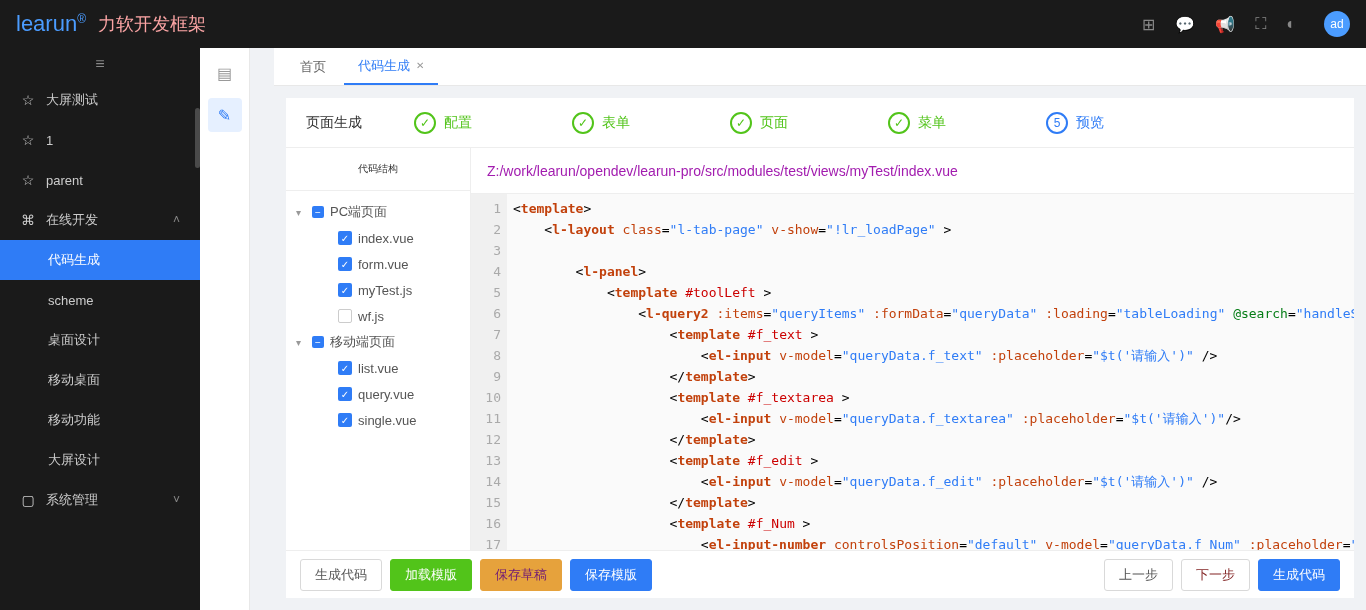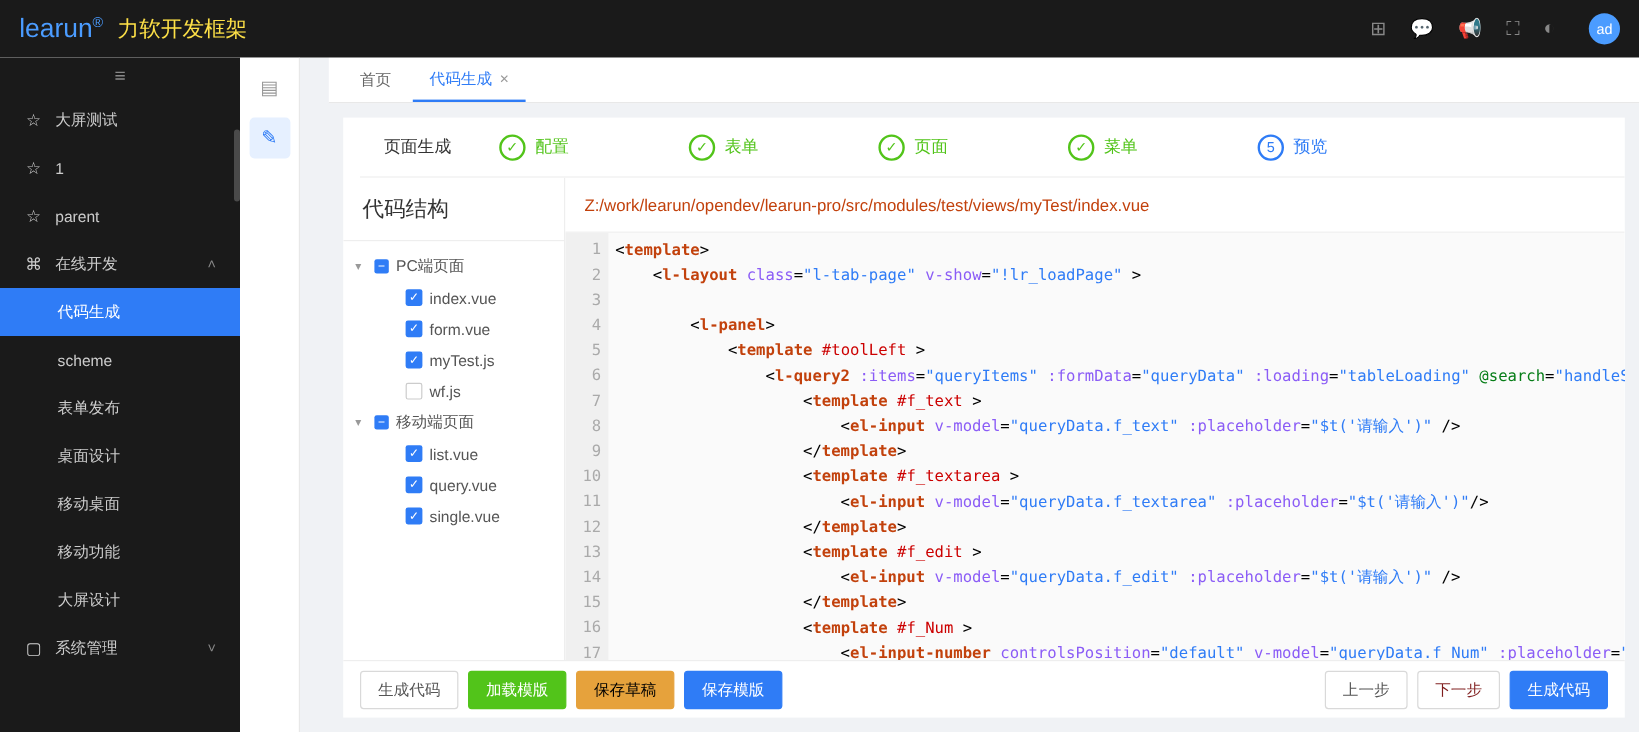--- a/index.html
+++ b/index.html
@@ -1,21 +1,21 @@
 <!DOCTYPE html>
 <html><head>
 <meta charset="utf-8">
 <style>
 * { box-sizing: border-box; margin: 0; padding: 0; }
 body { font-family: "Microsoft YaHei", Arial, sans-serif; font-size: 13px; background: #f5f5f5; overflow: hidden; }
 .app { width: 1366px; height: 610px; display: flex; flex-direction: column; }
 .header { height: 48px; background: #1a1a1a; display: flex; align-items: center; padding: 0 16px; color: #fff; }
 .logo { font-size: 22px; color: #4b9cff; font-weight: 300; margin-right: 8px; }
 .logo sup { font-size: 12px; color: #4b9cff; }
-.app-title { font-size: 18px; color: #fde047; margin-left: 4px; }
+.app-title { font-size: 18px; color: #fca5a5; margin-left: 4px; }
 .header-spacer { flex: 1; }
 .header-icons { display: flex; align-items: center; gap: 20px; }
 .header-icons span { color: #888; font-size: 16px; cursor: pointer; position: relative; }
 .notif-dot { position: absolute; top: -2px; right: -4px; width: 6px; height: 6px; background: #ff4d4f; border-radius: 50%; }
 .avatar { width: 26px; height: 26px; border-radius: 50%; background: #4b9cff; color: #fff; display: flex; align-items: center; justify-content: center; font-size: 12px; margin-left: 8px; }
 .body { flex: 1; display: flex; overflow: hidden; }
 .sidebar { width: 200px; background: #1a1a1a; color: #ccc; overflow-y: auto; position: relative; }
 .sidebar-collapse { height: 32px; display: flex; align-items: center; justify-content: center; color: #888; font-size: 16px; cursor: pointer; }
 .side-item { height: 40px; display: flex; align-items: center; padding: 0 20px; cursor: pointer; font-size: 13px; gap: 10px; }
 .side-item.active { background: #2f7cf6; color: #fff; }
@@ -26,52 +26,52 @@
 .main { flex: 1; display: flex; background: #f0f2f5; overflow: hidden; }
 .mini-bar { width: 50px; background: #fff; border-right: 1px solid #e8e8e8; display: flex; flex-direction: column; align-items: center; padding-top: 8px; gap: 8px; }
 .mini-icon { width: 34px; height: 34px; display: flex; align-items: center; justify-content: center; color: #999; font-size: 16px; border-radius: 4px; cursor: pointer; }
 .mini-icon.active { background: #e6f0ff; color: #2f7cf6; }
 .content { flex: 1; display: flex; flex-direction: column; overflow: hidden; padding-left: 24px; }
 .tabs { height: 38px; background: #fff; border-bottom: 1px solid #e8e8e8; display: flex; align-items: center; padding: 0 12px; gap: 4px; }
 .tab { padding: 0 14px; height: 100%; display: flex; align-items: center; cursor: pointer; font-size: 13px; color: #666; gap: 6px; }
 .tab.active { color: #2f7cf6; border-bottom: 2px solid #2f7cf6; }
 .tab-close { font-size: 10px; color: #999; }
 .workspace { flex: 1; margin: 12px; background: #fff; display: flex; flex-direction: column; overflow: hidden; }
-.steps { height: 50px; display: flex; align-items: center; padding: 0 20px; border-bottom: 1px solid #eee; gap: 40px; margin-left: 14px; }
+.steps { height: 50px; display: flex; align-items: center; padding: 0 20px; border-bottom: 1px solid #eee; gap: 52px; }
 .step-title { font-size: 14px; color: #333; }
 .step { display: flex; align-items: center; gap: 8px; font-size: 14px; }
 .step-circle { width: 22px; height: 22px; border-radius: 50%; border: 2px solid #52c41a; color: #52c41a; display: flex; align-items: center; justify-content: center; font-size: 12px; }
 .step.done { color: #52c41a; }
 .step.current .step-circle { border-color: #2f7cf6; color: #2f7cf6; }
 .step.current { color: #2f7cf6; }
 .editor-area { flex: 1; display: flex; overflow: hidden; }
 .tree-panel { width: 185px; border-right: 1px solid #eee; display: flex; flex-direction: column; }
-.tree-header { padding: 14px 16px; font-size: 18px; color: #333; border-bottom: 1px solid #eee; }
+.tree-header { padding: 14px 16px; font-size: 10px; color: #333; border-bottom: 1px solid #eee; text-align: center; }
 .tree { flex: 1; overflow: auto; padding: 8px 0; font-size: 13px; }
 .tree-node { display: flex; align-items: center; height: 26px; padding: 0 10px; gap: 6px; cursor: pointer; color: #555; }
 .tree-toggle { width: 10px; font-size: 10px; color: #999; }
 .folder-icon { width: 12px; height: 12px; background: #2f7cf6; border-radius: 2px; color: #fff; font-size: 10px; display: flex; align-items: center; justify-content: center; }
 .check-icon { width: 14px; height: 14px; background: #2f7cf6; border-radius: 2px; color: #fff; font-size: 10px; display: flex; align-items: center; justify-content: center; }
 .uncheck-icon { width: 14px; height: 14px; border: 1px solid #ccc; border-radius: 2px; }
 .tree-file { padding-left: 52px; }
 .code-panel { flex: 1; display: flex; flex-direction: column; overflow: hidden; }
-.code-path { height: 46px; padding: 0 16px; display: flex; align-items: center; border-bottom: 1px solid #eee; font-size: 14px; color: #c2410c; }
+.code-path { height: 46px; padding: 0 16px; display: flex; align-items: center; border-bottom: 1px solid #eee; font-size: 14px; color: #a21caf; }
 .code-editor { flex: 1; display: flex; font-family: Consolas, monospace; font-size: 13px; overflow: hidden; background: #fafafa; }
 .gutter { width: 36px; background: #f0f0f0; color: #aaa; text-align: right; padding: 4px 6px 0 0; line-height: 21px; user-select: none; }
 .code-lines { flex: 1; padding: 4px 6px 0; line-height: 21px; white-space: pre; overflow-x: auto; }
 .code-lines .t { color: #c2410c; font-weight: bold; }
-.code-lines .a { color: #8b5cf6; }
+.code-lines .a { color: #c2410c; }
 .code-lines .s { color: #2f7cf6; }
 .code-lines .n { color: #067d17; }
 .code-lines .sl { color: #c00; }
 .footer { height: 48px; border-top: 1px solid #eee; display: flex; align-items: center; padding: 0 14px; gap: 8px; }
 .footer-spacer { flex: 1; }
 .btn { padding: 6px 14px; font-size: 13px; border-radius: 3px; border: 1px solid #d9d9d9; background: #fff; color: #555; cursor: pointer; }
 .btn.green { background: #52c41a; border-color: #52c41a; color: #fff; }
-.btn.orange { background: #e6a23c; border-color: #e6a23c; color: #000000; }
+.btn.orange { background: #e6a23c; border-color: #e6a23c; color: #701a75; }
 .btn.blue { background: #2f7cf6; border-color: #2f7cf6; color: #fff; }
 .btn.primary { background: #2f7cf6; border-color: #2f7cf6; color: #fff; }
 .btn:disabled { color: #7f1d1d; cursor: not-allowed; }
 </style>
 </head>
 <body>
 
 <div class="app">
   <div class="header">
     <span class="logo"><span>learun</span><sup>®</sup></span>
@@ -106,23 +106,20 @@
           <div class="side-item">
             <span class="side-icon">⌘</span>
             <span>在线开发</span>
             <span class="side-chevron">˄</span>
           </div>
           <div class="side-item side-child active">
             <span>代码生成</span>
           </div>
           <div class="side-item side-child">
             <span>scheme</span>
-          </div>
-          <div class="side-item side-child">
-            <span>表单发布</span>
           </div>
           <div class="side-item side-child">
             <span>桌面设计</span>
           </div>
           <div class="side-item side-child">
             <span>移动桌面</span>
           </div>
           <div class="side-item side-child">
             <span>移动功能</span>
           </div>

